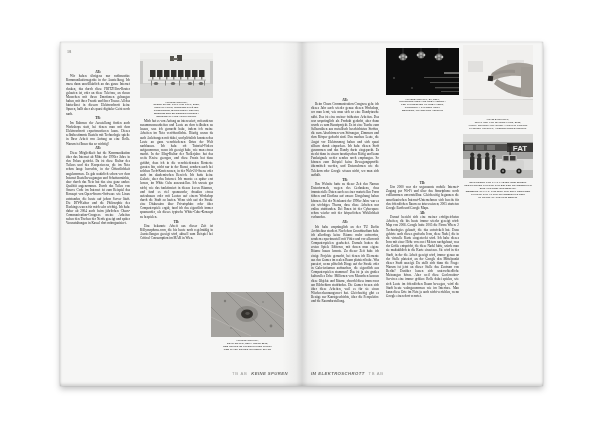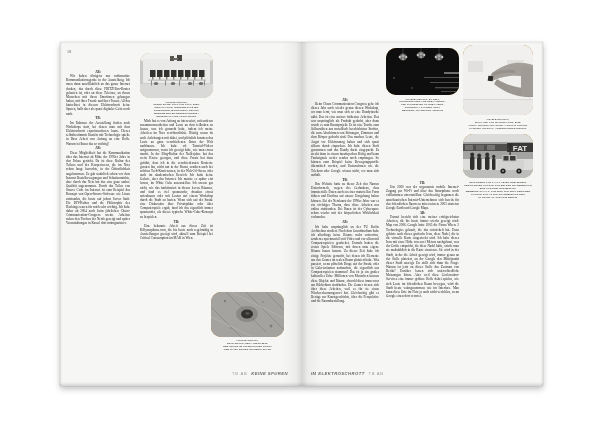--- a/index.html
+++ b/index.html
@@ -39,21 +39,21 @@
   .marker{
     font-size:3.2px;line-height:4.3px;color:#1d1d1c;
     font-weight:bold;text-align:center;margin-top:0.8px;
   }
   .caption{
     font-family:"Liberation Sans", sans-serif;
     font-size:2.35px;line-height:2.95px;letter-spacing:0.12px;
     color:#3c3c3a;font-weight:bold;text-align:center;
     white-space:pre-line;
   }
-  .photo{position:absolute;overflow:hidden;background:#a16207;border-radius:10px;}
+  .photo{position:absolute;overflow:hidden;background:#a16207;}
   .photo svg{display:block;width:100%;height:100%;}
   .page-number{
     position:absolute;left:7px;top:7px;
     font-size:4px;color:#55544f;letter-spacing:0.3px;
   }
   .folio{
     position:absolute;top:329px;
     font-family:"Liberation Sans", sans-serif;
     font-size:4.2px;letter-spacing:0.7px;color:#9a9a98;
     white-space:nowrap;

